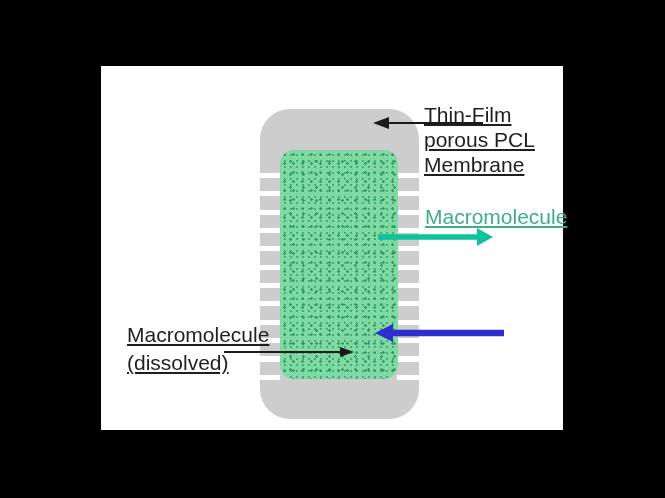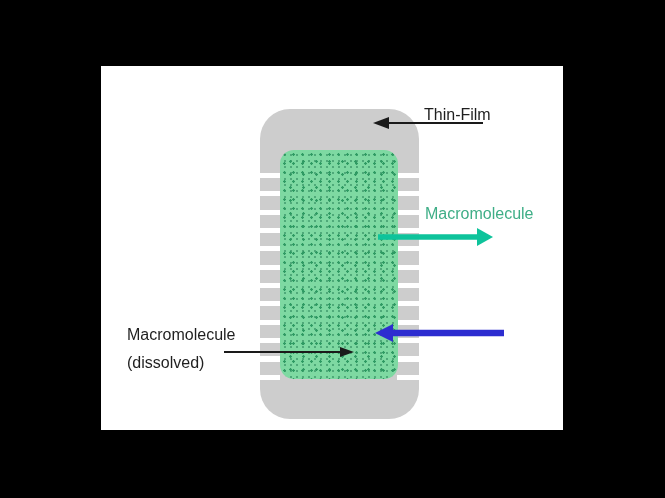--- a/index.html
+++ b/index.html
@@ -70,22 +70,23 @@
   .overlay .black-line { stroke: #1a1a1a; stroke-width: 2.2px; }
   .overlay .black-fill { fill: #1a1a1a; }
   .overlay .thin-line  { stroke: #1a1a1a; stroke-width: 2px; }
   .overlay .teal-line  { stroke: var(--macromolecule-arrow, #0ec39b); stroke-width: 5.5px; }
   .overlay .teal-fill  { fill: var(--macromolecule-arrow, #0ec39b); }
   .overlay .blue-line  { stroke: var(--biological-arrow, #2d2dd0); stroke-width: 6.5px; }
   .overlay .blue-fill  { fill: var(--biological-arrow, #2d2dd0); }
 
   .label {
     position: absolute;
-    font-size: 16px;
+    font-size: 21px;
     white-space: nowrap;
+    text-decoration: underline;
   }
   .label-membrane {
     left: 323px;
     top: 36px;
     line-height: 25px;
     color: var(--label-text, #1f1f1f);
   }
   .label-macro-out {
     left: 324px;
     top: 139px;
@@ -130,20 +131,22 @@
         <polygon class="blue-fill" points="274,267 292,258 292,276"></polygon>
       </g>
       <g>
         <line class="thin-line" x1="123" y1="286" x2="241" y2="286"></line>
         <polygon class="black-fill" points="253,286 239,281 239,291"></polygon>
       </g>
     </svg>
 
     <div class="label label-membrane">
       <div>Thin-Film</div>
+      <div>porous PCL</div>
+      <div>Membrane</div>
     </div>
 
     <div class="label label-macro-out">Macromolecule</div>
 
 
     <div class="label label-dissolved">
       <div>Macromolecule</div>
       <div>(dissolved)</div>
     </div>
 

